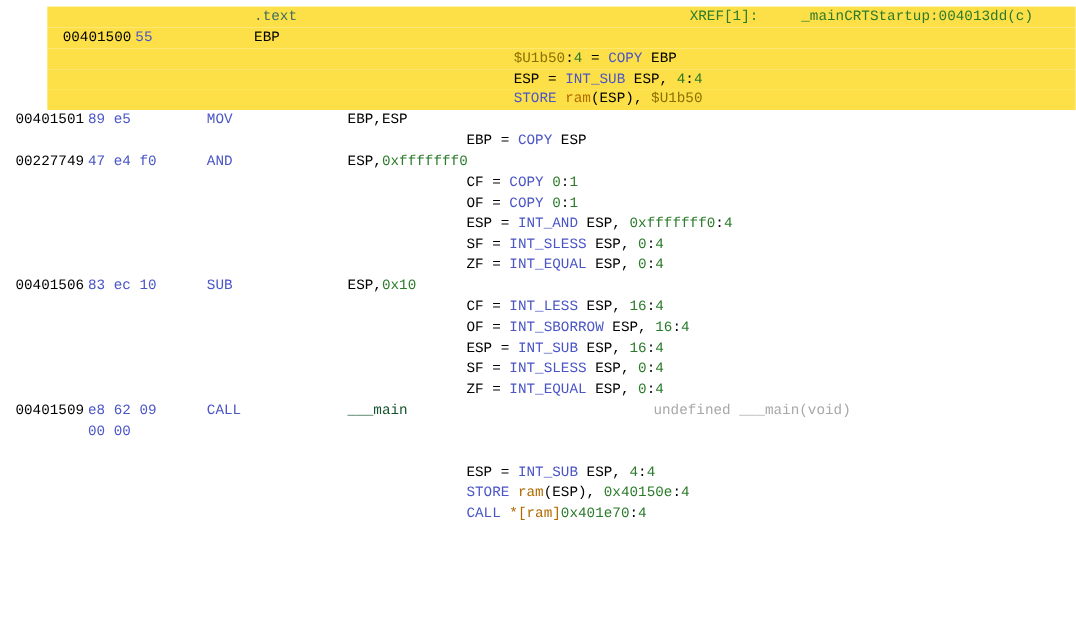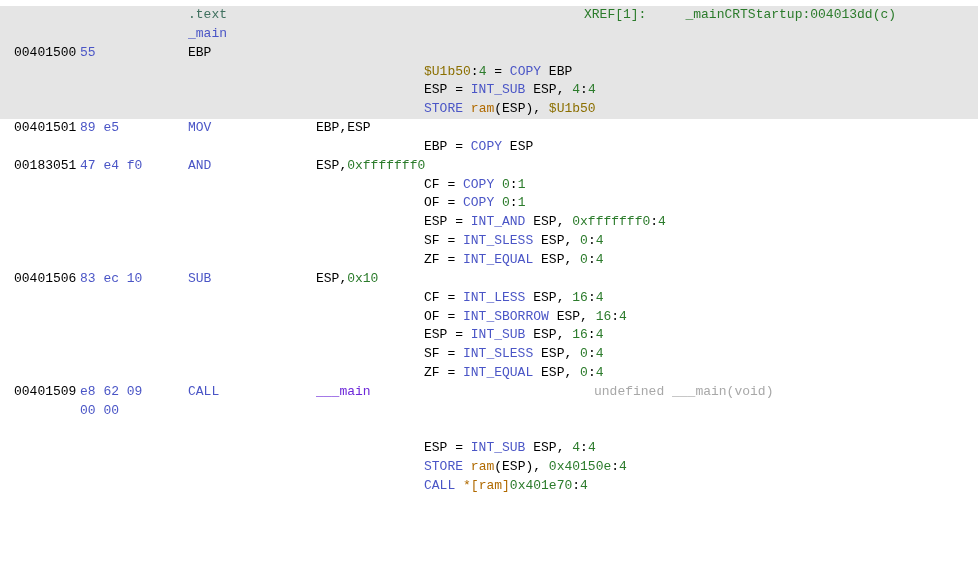--- a/index.html
+++ b/index.html
@@ -8,52 +8,52 @@
     font-size: 13px;
     background: #ffffff;
     width: 978px;
     height: 563px;
     overflow: hidden;
     color: #000;
     line-height: 1.45;
   }
   .listing { padding: 6px 0 0 0; }
   .row { display: flex; white-space: pre; }
-  .row.sel { background: #e5e5e5; }
+  .row.sel { background: #fde047; margin-left: 43px; }
   .addr { width: 80px; padding-left: 14px; color: #000; }
   .bytes { width: 108px; color: #4a55c6; }
   .mnemonic { width: 128px; color: #4a55c6; }
   .operands { width: 268px; }
   .eol { flex: 1; color: #a8a8a8; padding-right: 14px; }
   .pcode-indent { width: 424px; }
   .pcode-text { flex: 1; }
   .section { color: #3f705f; }
   .label { color: #4a55c6; }
   .xref { color: #2b7b2b; }
   .num { color: #2b7b2b; }
   .reg { color: #000; }
   .var { color: #8b6f00; }
   .op  { color: #4a55c6; }
-  .kw  { color: #6d28d9; }
+  .kw  { color: #14532d; }
   .ram { color: #b06a00; }
   .comma { color: #000; }
 </style>
 </head>
 <body>
 
 <div class="listing" id="listing">
     <div class="row sel"><span class="addr"></span><span class="bytes"></span><span class="mnemonic"><span class="section">.text</span></span><span class="operands"></span><span class="eol" style="text-align: left;"><span class="xref">XREF[1]:     </span><span class="xref">_mainCRTStartup:004013dd(c)</span></span></div>
-    <div class="row sel"><span class="addr"></span><span class="bytes"></span><span class="mnemonic"><span class="label">_main</span></span><span class="operands"></span><span class="eol"></span></div>
+    <div class="row sel"><span class="addr"></span><span class="bytes"></span><span class="operands"></span><span class="eol"></span></div>
     <div class="row sel"><span class="addr">00401500</span><span class="bytes">55</span><span class="operands"><span class="reg">EBP</span></span><span class="eol"></span></div>
     <div class="row sel"><span class="pcode-indent"></span><span class="pcode-text"><span class="var">$U1b50</span><span class="reg">:</span><span class="num">4</span><span class="reg"> = </span><span class="op">COPY</span><span class="reg"> EBP</span></span></div>
     <div class="row sel"><span class="pcode-indent"></span><span class="pcode-text"><span class="reg">ESP = </span><span class="op">INT_SUB</span><span class="reg"> ESP</span><span class="comma">, </span><span class="num">4</span><span class="reg">:</span><span class="num">4</span></span></div>
     <div class="row sel"><span class="pcode-indent"></span><span class="pcode-text"><span class="op">STORE</span><span class="reg"> </span><span class="ram">ram</span><span class="reg">(ESP)</span><span class="comma">, </span><span class="var">$U1b50</span></span></div>
     <div class="row"><span class="addr">00401501</span><span class="bytes">89 e5</span><span class="mnemonic"><span class="op">MOV</span></span><span class="operands"><span class="reg">EBP</span><span class="comma">,</span><span class="reg">ESP</span></span><span class="eol"></span></div>
     <div class="row"><span class="pcode-indent"></span><span class="pcode-text"><span class="reg">EBP = </span><span class="op">COPY</span><span class="reg"> ESP</span></span></div>
-    <div class="row"><span class="addr">00183051</span><span class="bytes">47 e4 f0</span><span class="mnemonic"><span class="op">AND</span></span><span class="operands"><span class="reg">ESP</span><span class="comma">,</span><span class="num">0xfffffff0</span></span><span class="eol"></span></div>
+    <div class="row"><span class="addr">00227749</span><span class="bytes">47 e4 f0</span><span class="mnemonic"><span class="op">AND</span></span><span class="operands"><span class="reg">ESP</span><span class="comma">,</span><span class="num">0xfffffff0</span></span><span class="eol"></span></div>
     <div class="row"><span class="pcode-indent"></span><span class="pcode-text"><span class="reg">CF = </span><span class="op">COPY</span><span class="reg"> </span><span class="num">0</span><span class="reg">:</span><span class="num">1</span></span></div>
     <div class="row"><span class="pcode-indent"></span><span class="pcode-text"><span class="reg">OF = </span><span class="op">COPY</span><span class="reg"> </span><span class="num">0</span><span class="reg">:</span><span class="num">1</span></span></div>
     <div class="row"><span class="pcode-indent"></span><span class="pcode-text"><span class="reg">ESP = </span><span class="op">INT_AND</span><span class="reg"> ESP</span><span class="comma">, </span><span class="num">0xfffffff0</span><span class="reg">:</span><span class="num">4</span></span></div>
     <div class="row"><span class="pcode-indent"></span><span class="pcode-text"><span class="reg">SF = </span><span class="op">INT_SLESS</span><span class="reg"> ESP</span><span class="comma">, </span><span class="num">0</span><span class="reg">:</span><span class="num">4</span></span></div>
     <div class="row"><span class="pcode-indent"></span><span class="pcode-text"><span class="reg">ZF = </span><span class="op">INT_EQUAL</span><span class="reg"> ESP</span><span class="comma">, </span><span class="num">0</span><span class="reg">:</span><span class="num">4</span></span></div>
     <div class="row"><span class="addr">00401506</span><span class="bytes">83 ec 10</span><span class="mnemonic"><span class="op">SUB</span></span><span class="operands"><span class="reg">ESP</span><span class="comma">,</span><span class="num">0x10</span></span><span class="eol"></span></div>
     <div class="row"><span class="pcode-indent"></span><span class="pcode-text"><span class="reg">CF = </span><span class="op">INT_LESS</span><span class="reg"> ESP</span><span class="comma">, </span><span class="num">16</span><span class="reg">:</span><span class="num">4</span></span></div>
     <div class="row"><span class="pcode-indent"></span><span class="pcode-text"><span class="reg">OF = </span><span class="op">INT_SBORROW</span><span class="reg"> ESP</span><span class="comma">, </span><span class="num">16</span><span class="reg">:</span><span class="num">4</span></span></div>
     <div class="row"><span class="pcode-indent"></span><span class="pcode-text"><span class="reg">ESP = </span><span class="op">INT_SUB</span><span class="reg"> ESP</span><span class="comma">, </span><span class="num">16</span><span class="reg">:</span><span class="num">4</span></span></div>
     <div class="row"><span class="pcode-indent"></span><span class="pcode-text"><span class="reg">SF = </span><span class="op">INT_SLESS</span><span class="reg"> ESP</span><span class="comma">, </span><span class="num">0</span><span class="reg">:</span><span class="num">4</span></span></div>

